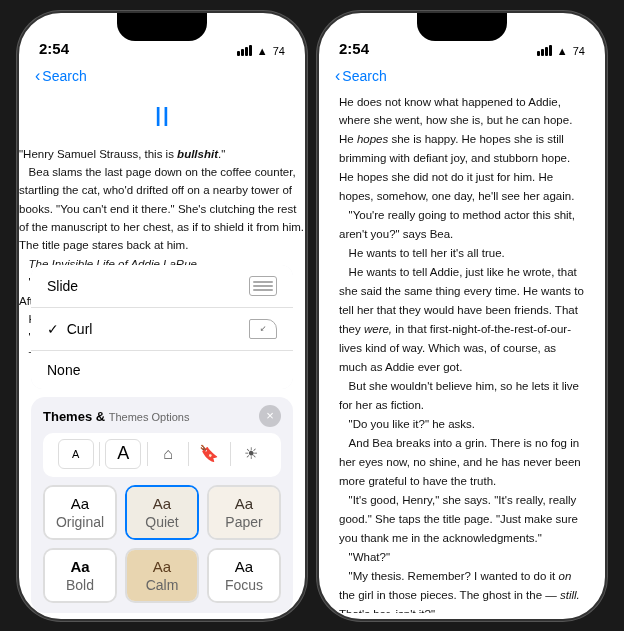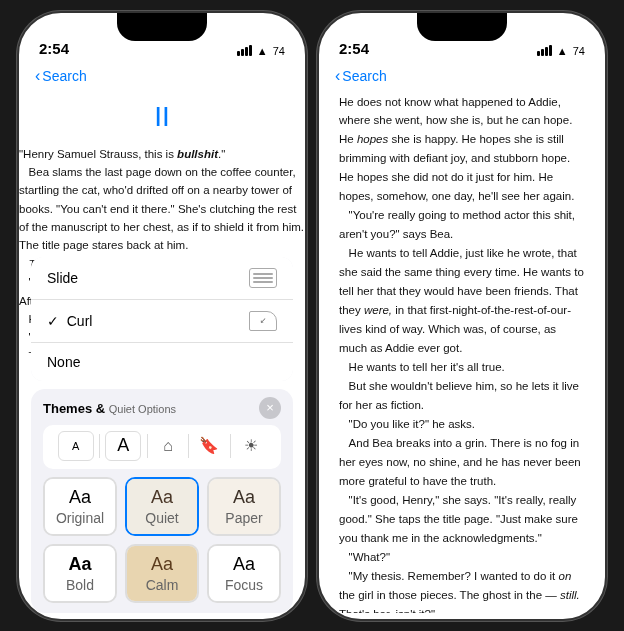--- a/index.html
+++ b/index.html
@@ -257,21 +257,21 @@
       border-color: #007aff;
     }
     .theme-card-inner {
       width: 100%;
       padding: 8px;
       display: flex;
       flex-direction: column;
       align-items: center;
     }
     .theme-aa {
-      font-size: 18px;
+      font-size: 15px;
       font-weight: 500;
       margin-bottom: 2px;
     }
     .theme-name {
       font-size: 14px;
       color: #666;
     }
 
     
     .theme-original { background: #fff; }
@@ -360,21 +360,21 @@
         </div>
         <div class="menu-item">
           <span class="label">None</span>
         </div>
       </div>
 
       <div class="themes-section">
         <div class="themes-header">
           <div>
             <span class="themes-title">Themes &amp; </span>
-            <span class="themes-subtitle">Quiet Options</span>
+            <span class="themes-subtitle">Themes Options</span>
           </div>
           <div class="close-btn">×</div>
         </div>
 
         <div class="text-controls">
           <div class="text-btn" style="font-size:11px;">A</div>
           <div class="divider-v"></div>
           <div class="text-btn large">A</div>
           <div class="divider-v"></div>
           <div class="icon-btn">⌂</div>
@@ -449,22 +449,22 @@
     <div class="nav-bar">
       <div class="nav-back">
         <span class="chevron">‹</span>
         <span>Search</span>
       </div>
     </div>
 
     <div class="content-area right-phone" style="padding: 0 20px; font-size: 11.5px; line-height: 1.65; color: #111; height: 520px; overflow: hidden;">
       <p>He does not know what happened to Addie, where she went, how she is, but he can hope. He <em>hopes</em> she is happy. He hopes she is still brimming with defiant joy, and stubborn hope. He hopes she did not do it just for him. He hopes, somehow, one day, he'll see her again.</p>
       <p>&nbsp;&nbsp;&nbsp;"You're really going to method actor this shit, aren't you?" says Bea.</p>
+      <p>&nbsp;&nbsp;&nbsp;He wants to tell her it's all true.</p>
       <p>&nbsp;&nbsp;&nbsp;He wants to tell Addie, just like he wrote, that she said the same thing every time. He wants to tell her that they would have been friends. That they <em>were,</em> in that first-night-of-the-rest-of-our-lives kind of way. Which was, of course, as much as Addie ever got.</p>
-      <p>&nbsp;&nbsp;&nbsp;He wants to tell her it's all true.</p>
       <p>&nbsp;&nbsp;&nbsp;But she wouldn't believe him, so he lets it live for her as fiction.</p>
       <p>&nbsp;&nbsp;&nbsp;"Do you like it?" he asks.</p>
       <p>&nbsp;&nbsp;&nbsp;And Bea breaks into a grin. There is no fog in her eyes now, no shine, and he has never been more grateful to have the truth.</p>
       <p>&nbsp;&nbsp;&nbsp;"It's good, Henry," she says. "It's really, really good." She taps the title page. "Just make sure you thank me in the acknowledgments."</p>
       <p>&nbsp;&nbsp;&nbsp;"What?"</p>
       <p>&nbsp;&nbsp;&nbsp;"My thesis. Remember? I wanted to do it <em>on</em> the girl in those pieces. The ghost in the <em>— still.</em> That's her, isn't it?"</p>
 
     </div>
     <div class="page-num" style="text-align:center; font-size:11px; color:#888; padding:4px;">524</div>
   </div>

